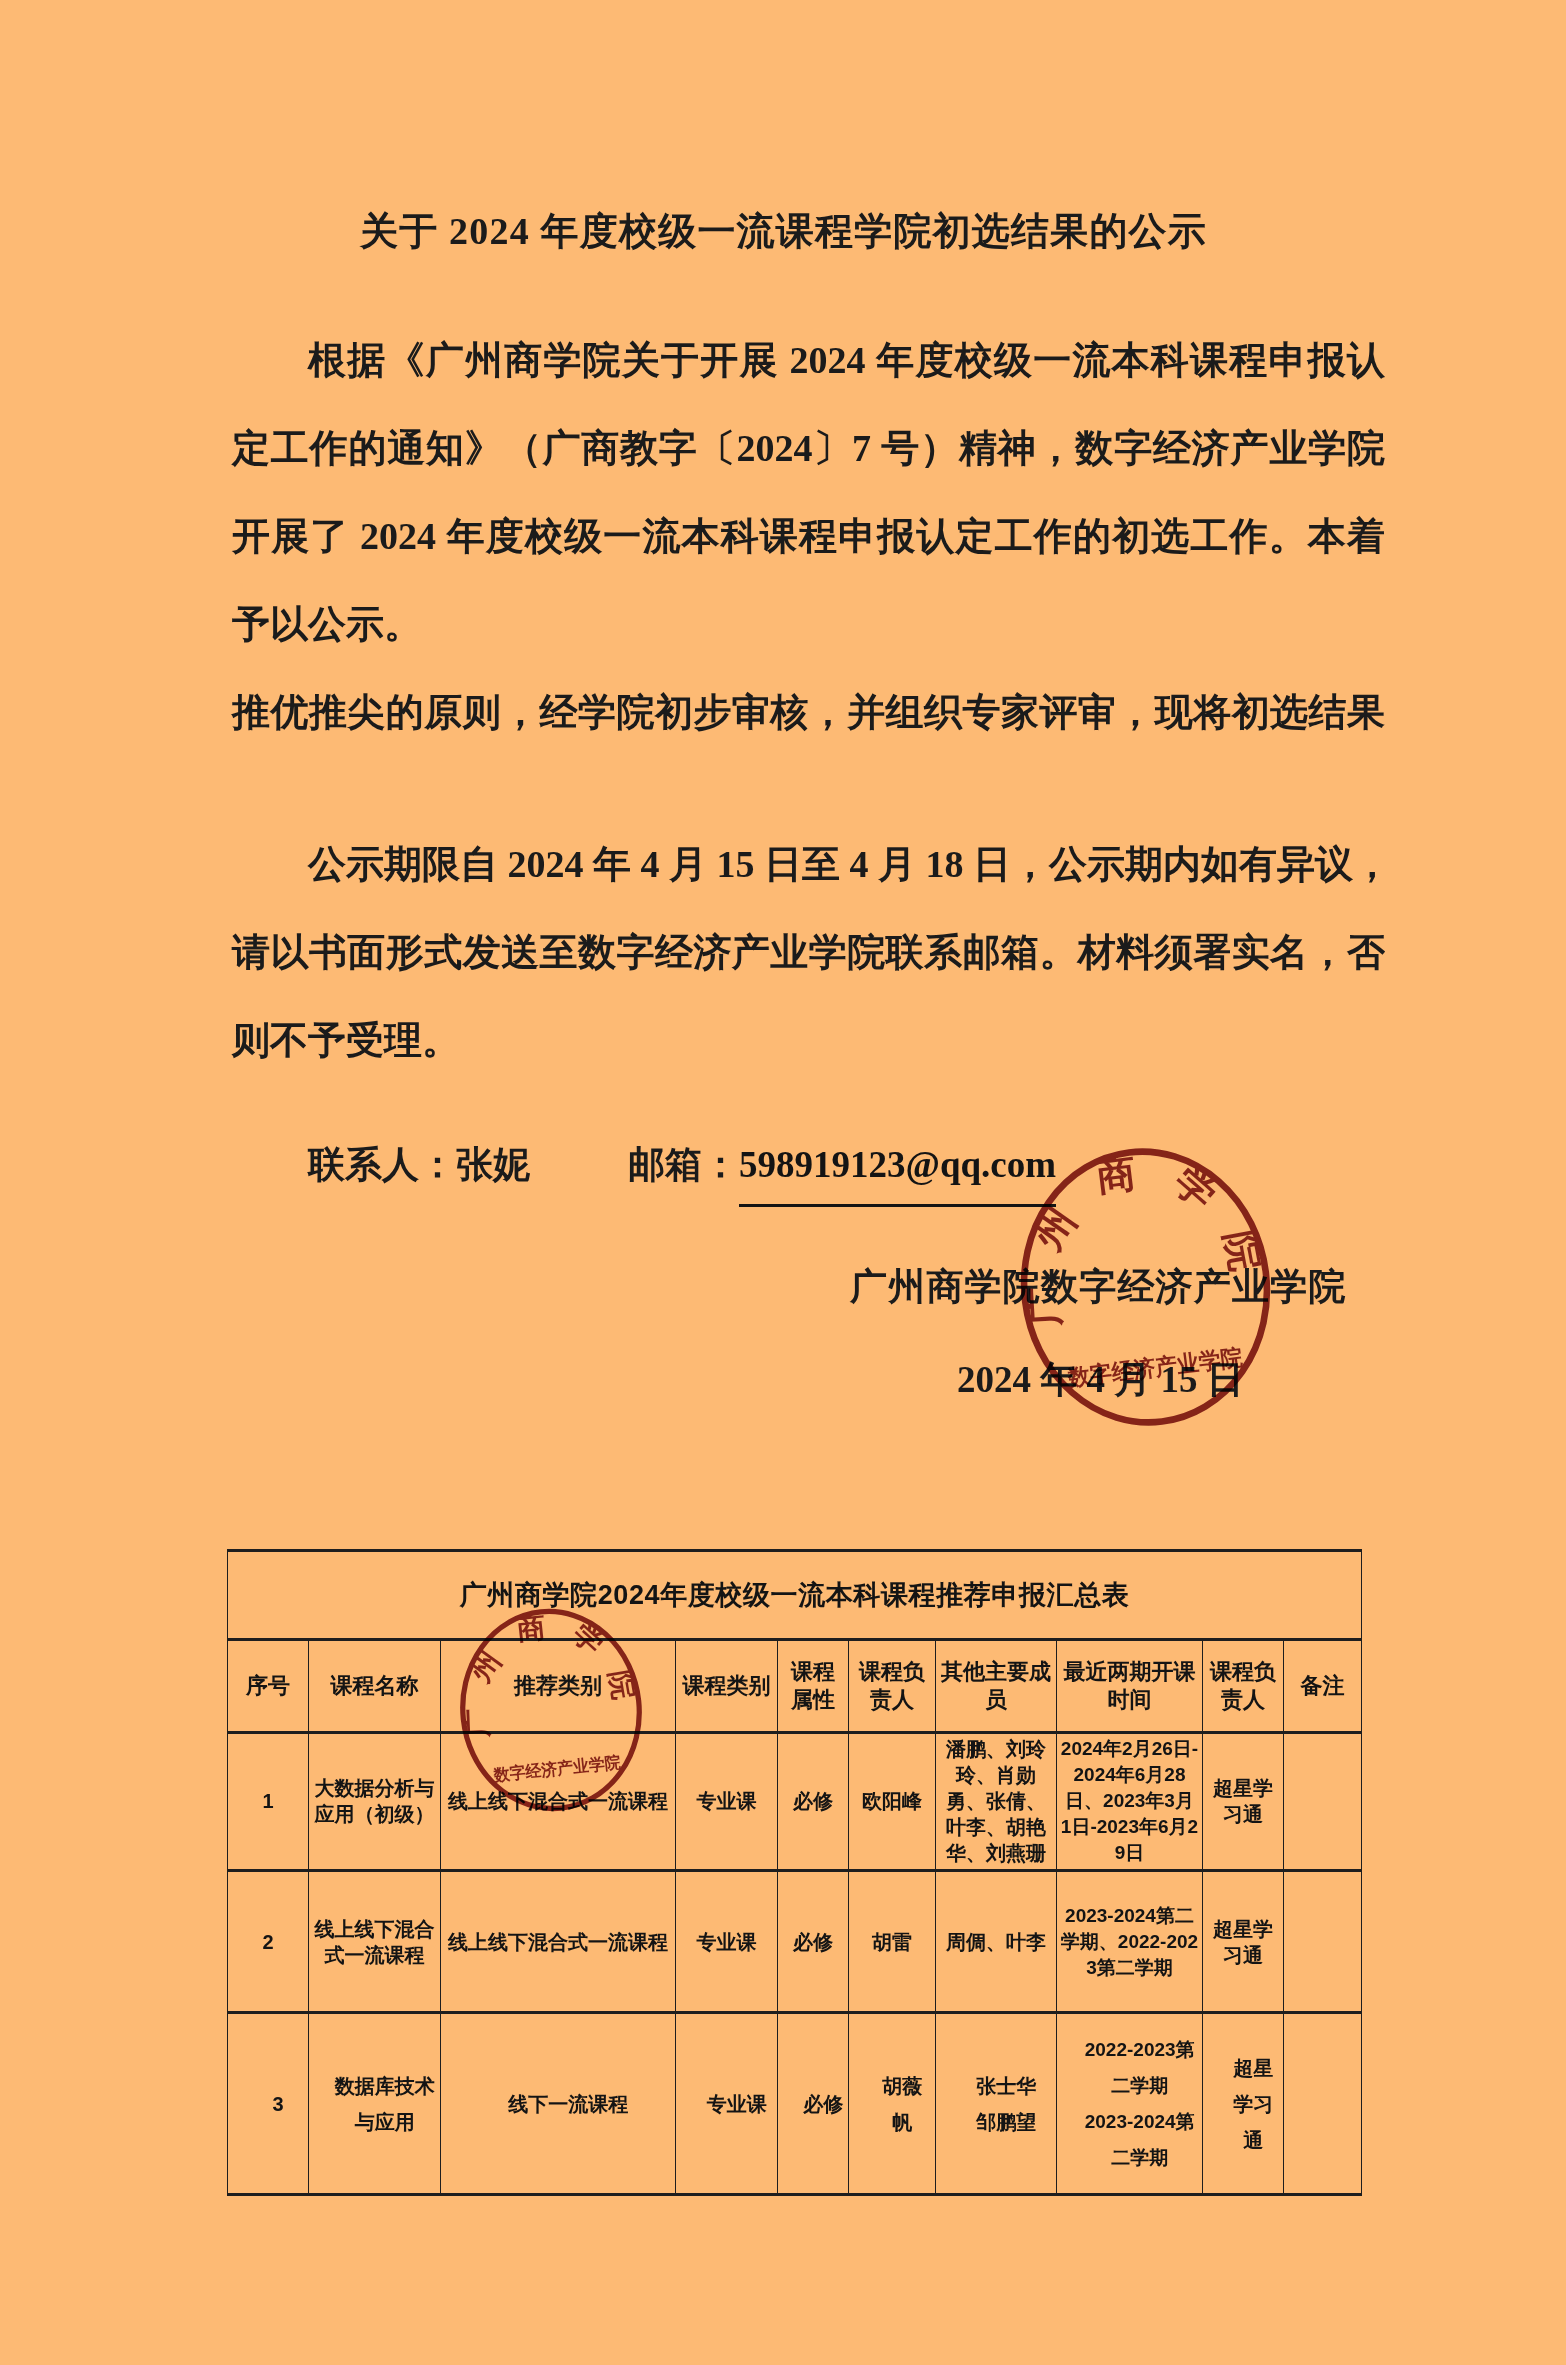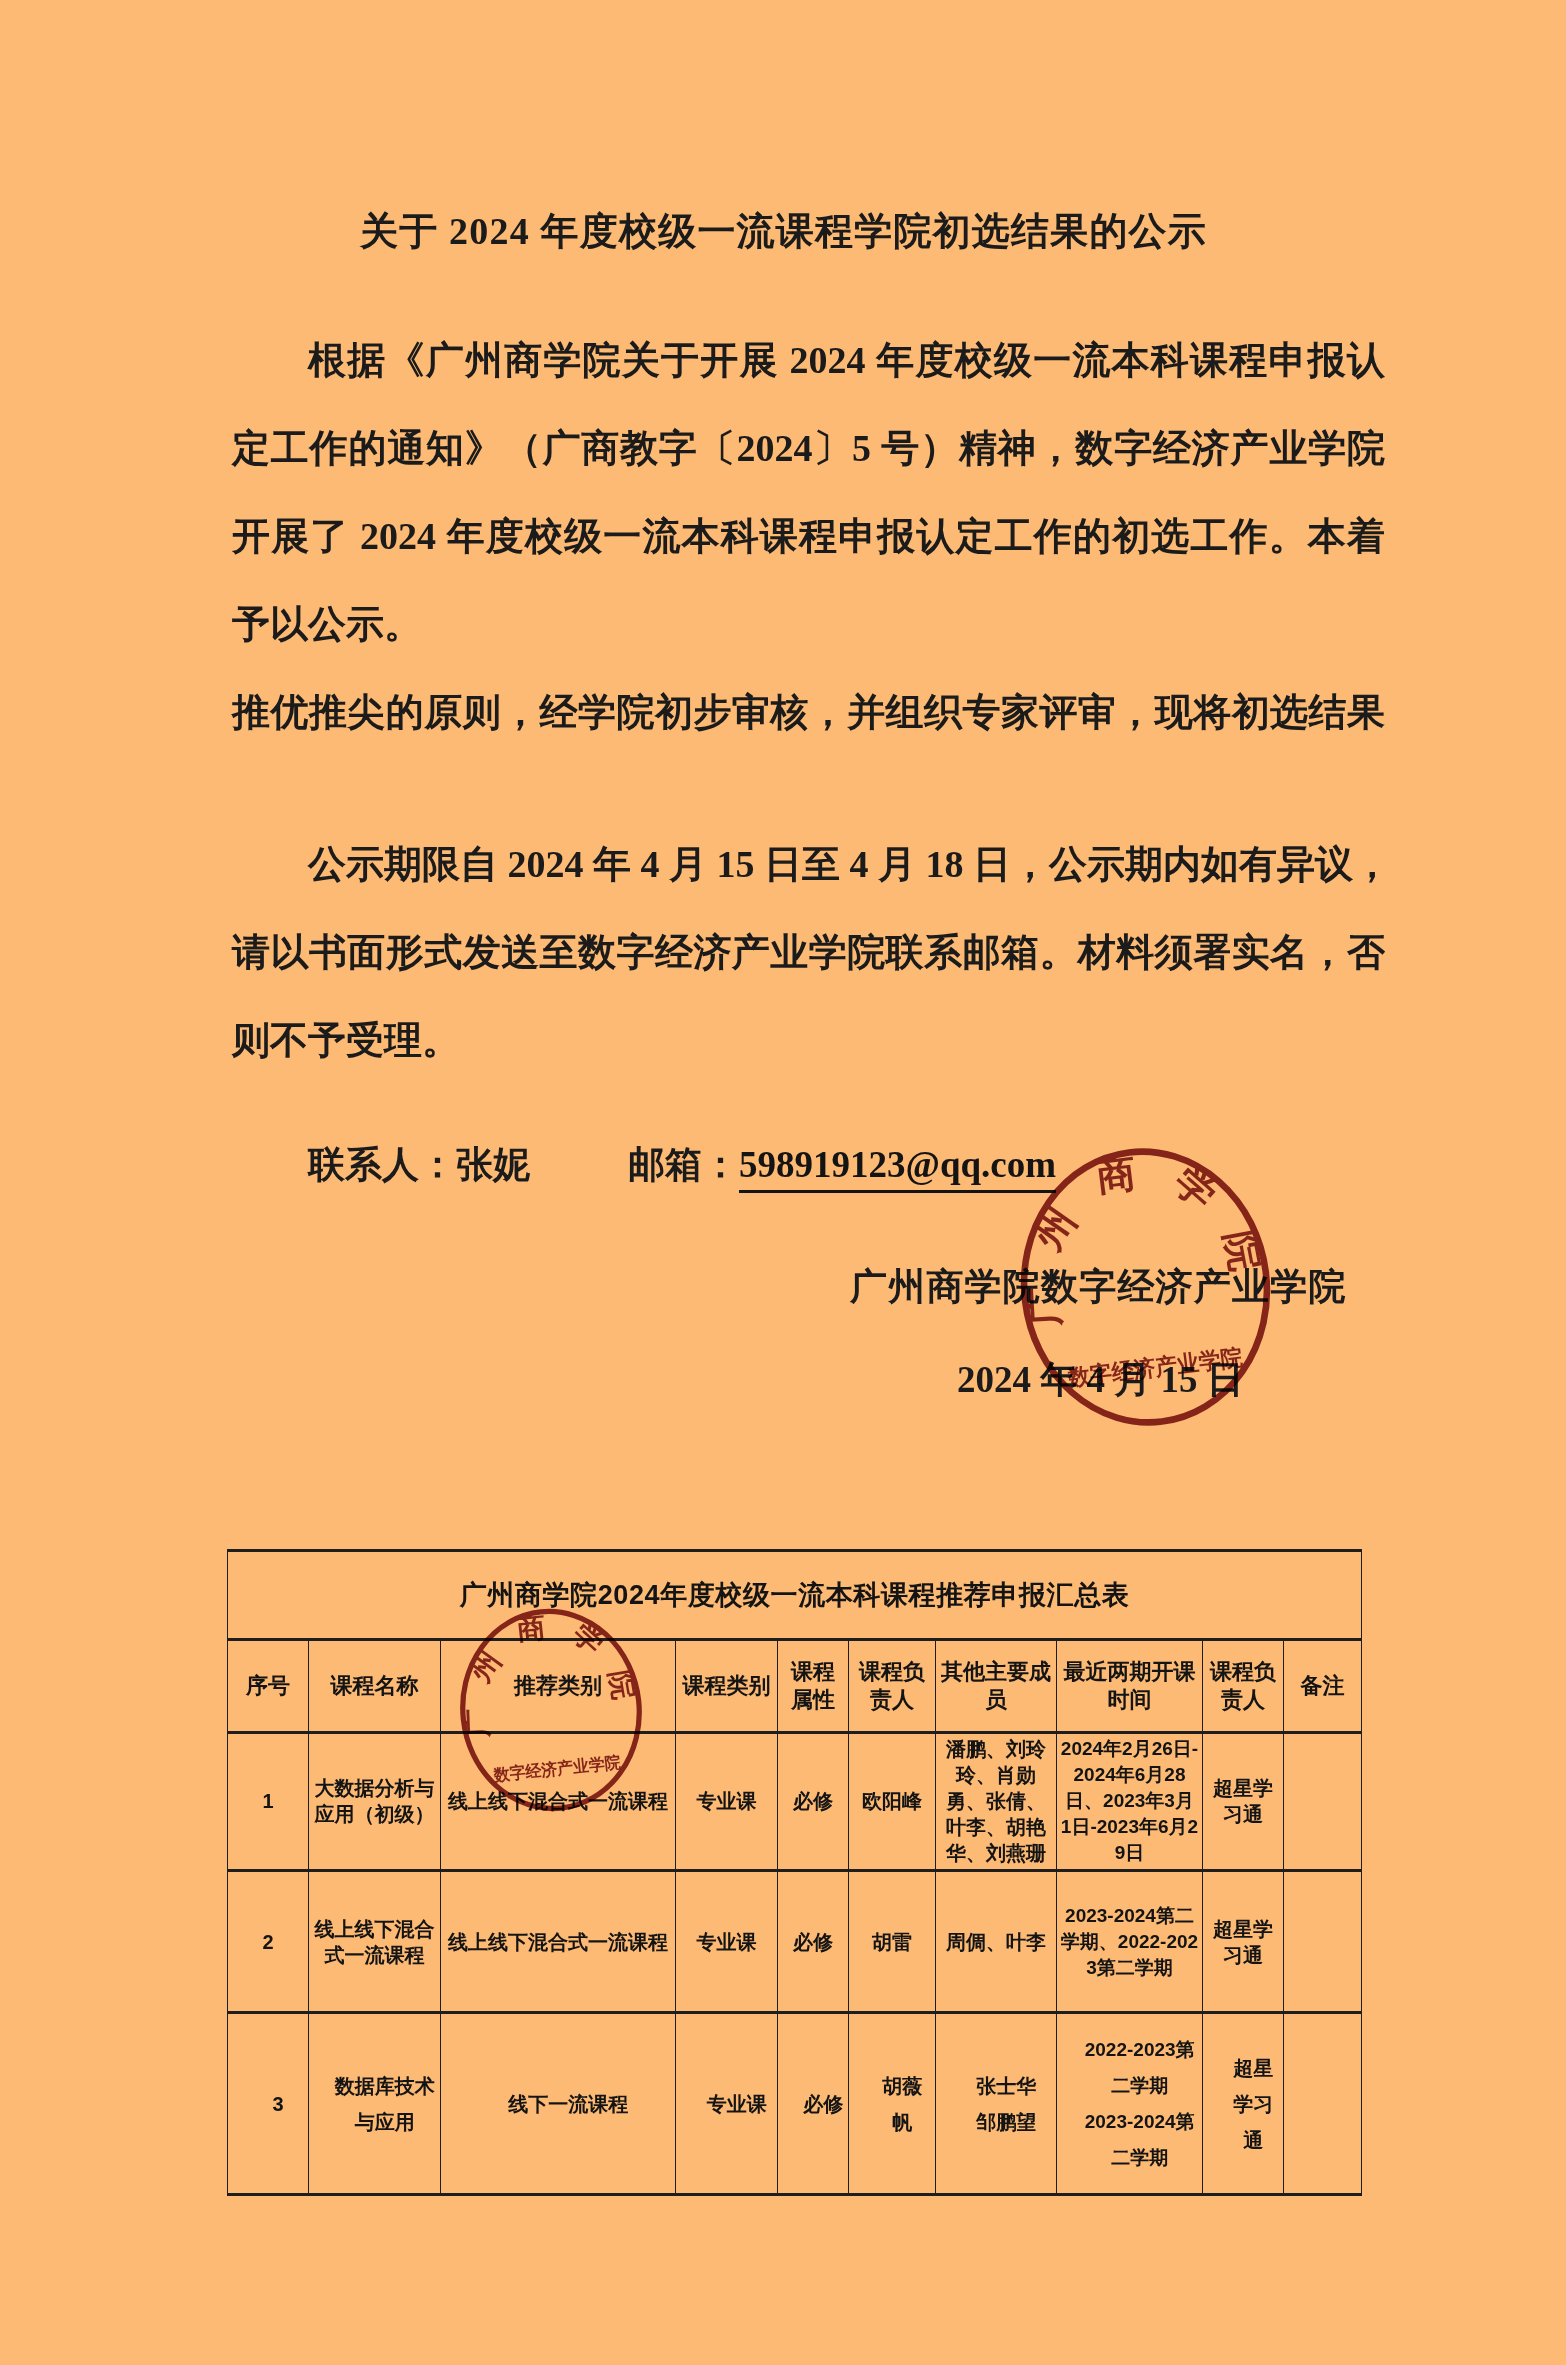--- a/index.html
+++ b/index.html
@@ -22,21 +22,21 @@
   .para .line.last{ text-align-last:left; }
   .p1{ top:316px; }
   .p2{ top:820px; }
   .contact-row{
     position:absolute; top:1145px; left:308px; font-size:37px; font-weight:600;
     line-height:40px; white-space:nowrap;
   }
   .email-group{ margin-left:98px; }
   .email{
     color:#141414; text-decoration:none; border-bottom:3.1px solid #141414;
-    padding-bottom:5px; font-family:"Liberation Serif",serif;
+    padding-bottom:19px; font-family:"Liberation Serif",serif;
   }
   .signature{
     position:absolute; top:1262px; left:850px; font-size:37px; font-weight:600;
     letter-spacing:1.2px; white-space:nowrap;
   }
   .doc-date{
     position:absolute; top:1355px; left:957px; font-size:37px; font-weight:600;
     white-space:nowrap;
   }
   
@@ -66,21 +66,21 @@
 </style>
 </head>
 <body>
 
 <div class="page">
 
   <h1 class="doc-title">关于 2024 年度校级一流课程学院初选结果的公示</h1>
 
   <div class="para p1">
     <div class="line first">根据《广州商学院关于开展 2024 年度校级一流本科课程申报认</div>
-    <div class="line">定工作的通知》（广商教字〔2024〕5 号）精神，数字经济产业学院</div>
+    <div class="line">定工作的通知》（广商教字〔2024〕7 号）精神，数字经济产业学院</div>
     <div class="line">开展了 2024 年度校级一流本科课程申报认定工作的初选工作。本着</div>
     <div class="line last">予以公示。</div>
     <div class="line">推优推尖的原则，经学院初步审核，并组织专家评审，现将初选结果</div>
   </div>
 
   <div class="para p2">
     <div class="line first">公示期限自 2024 年 4 月 15 日至 4 月 18 日，公示期内如有异议，</div>
     <div class="line">请以书面形式发送至数字经济产业学院联系邮箱。材料须署实名，否</div>
     <div class="line last">则不予受理。</div>
   </div>

